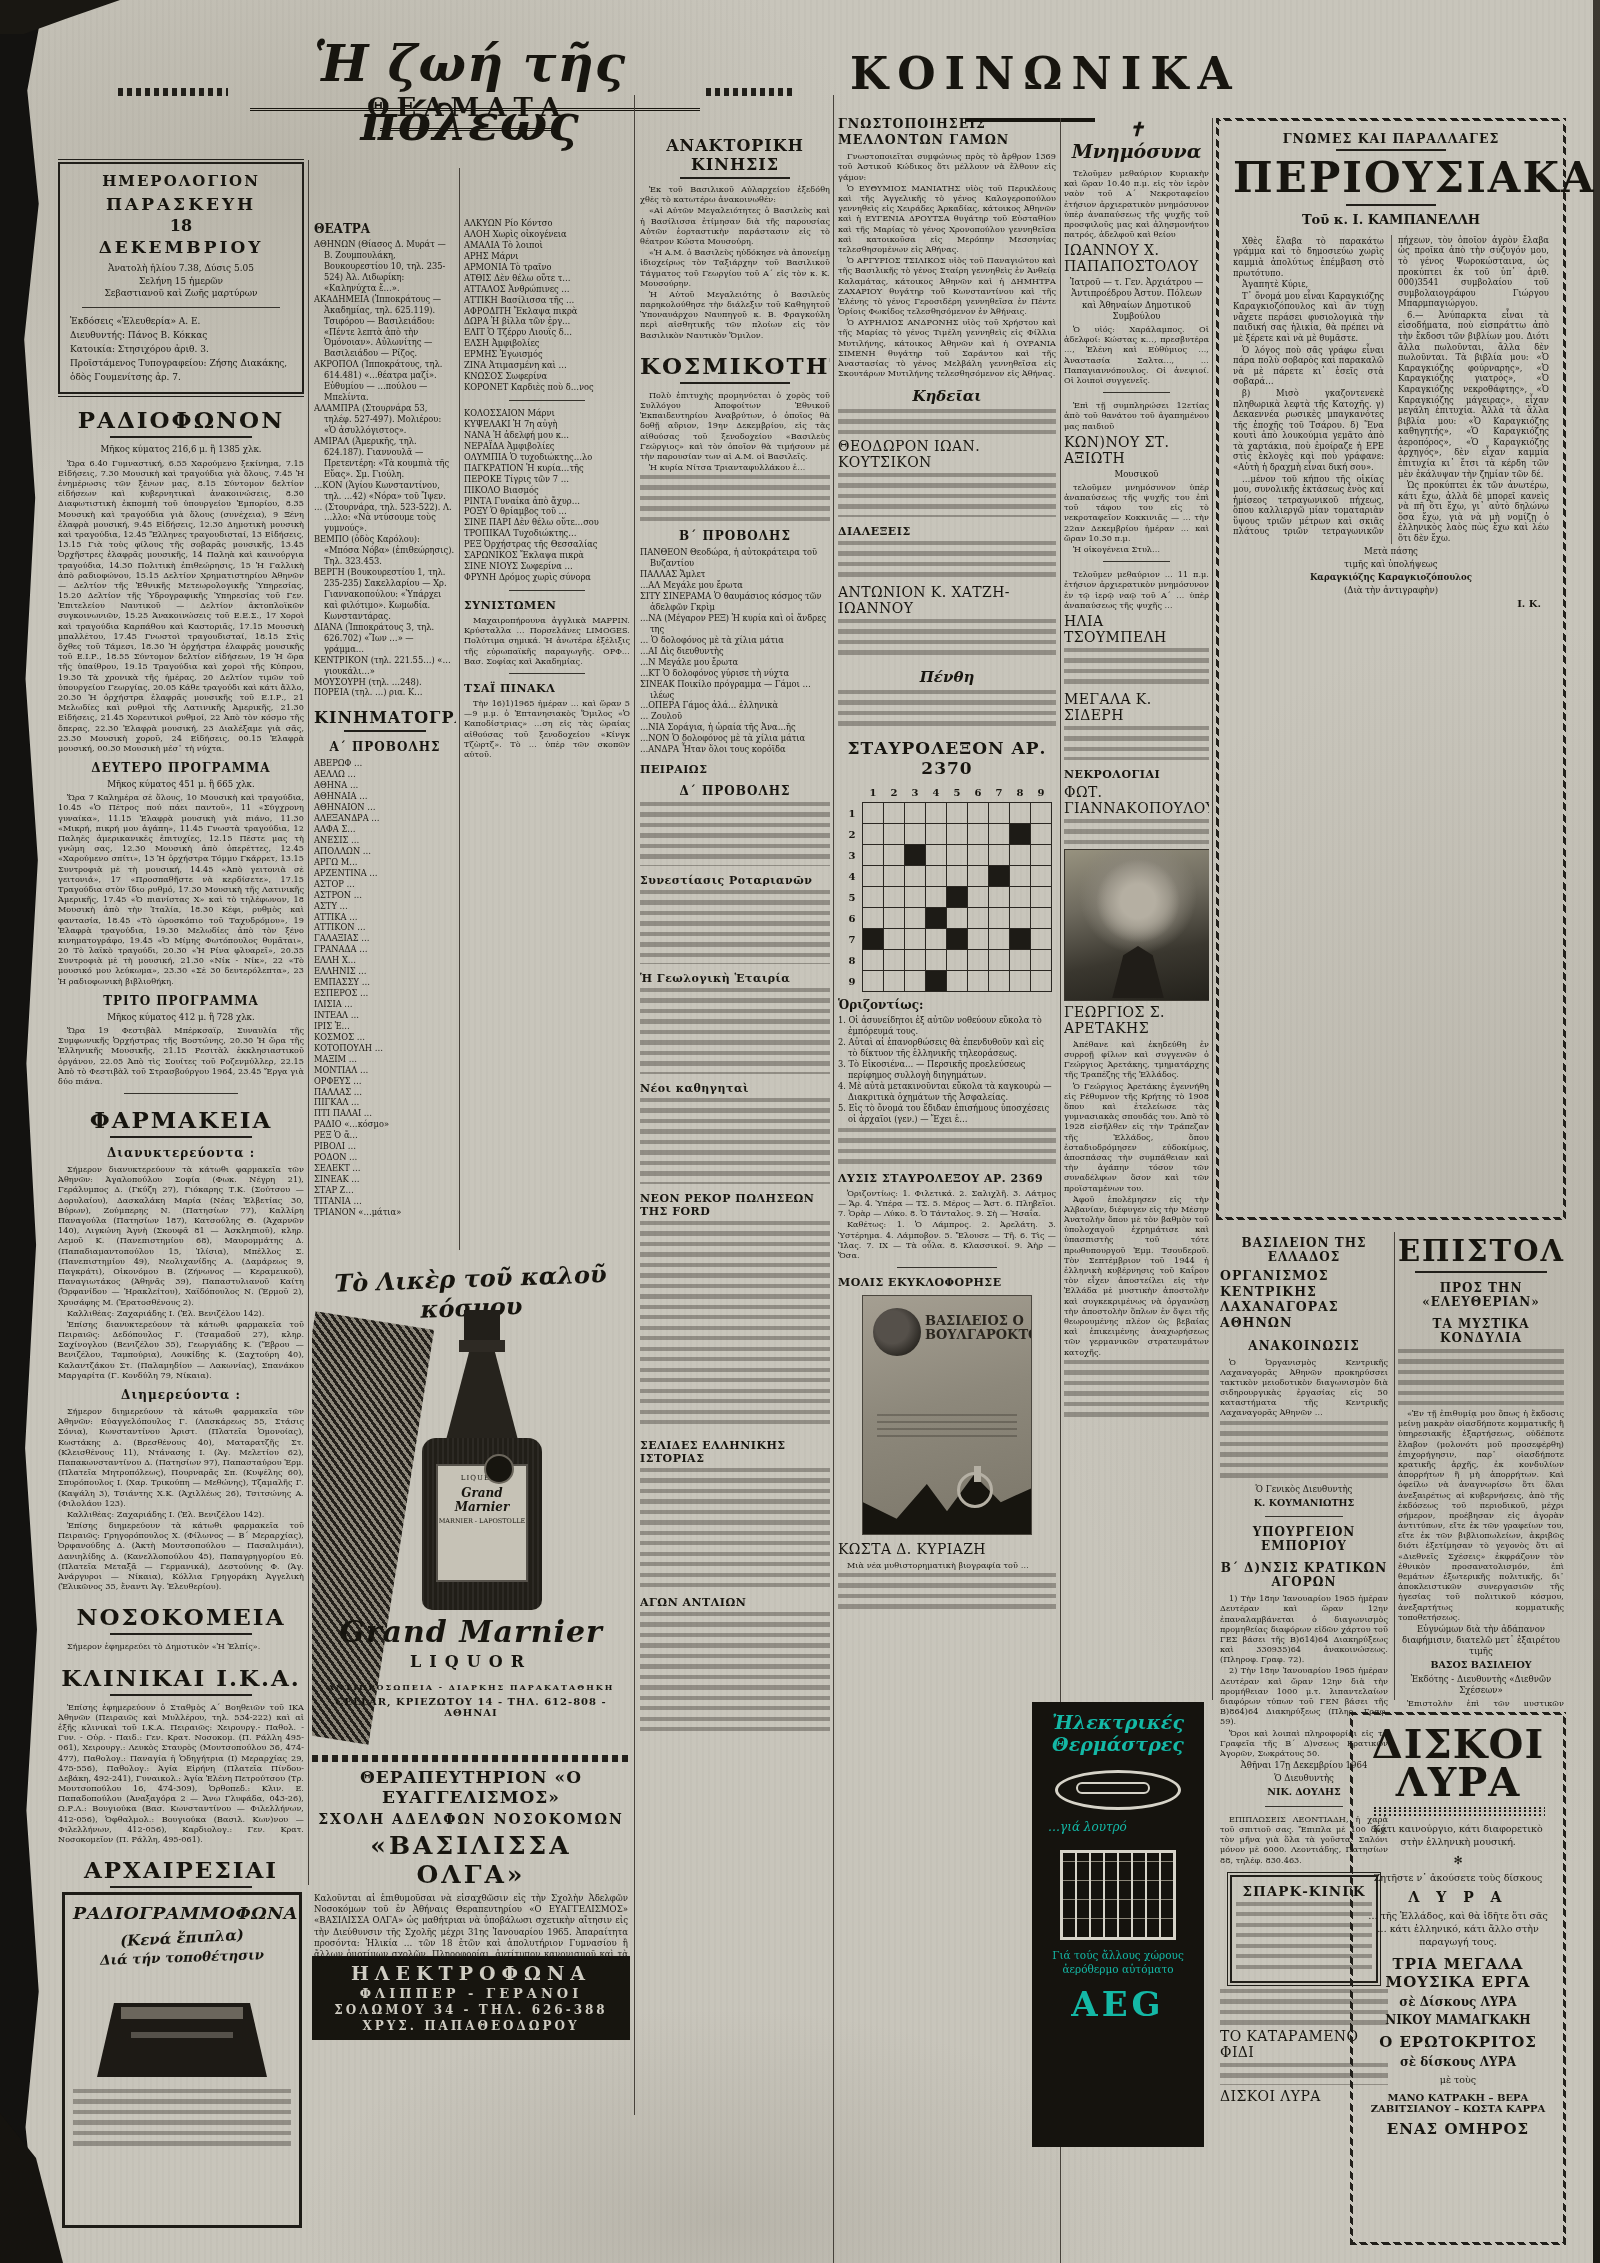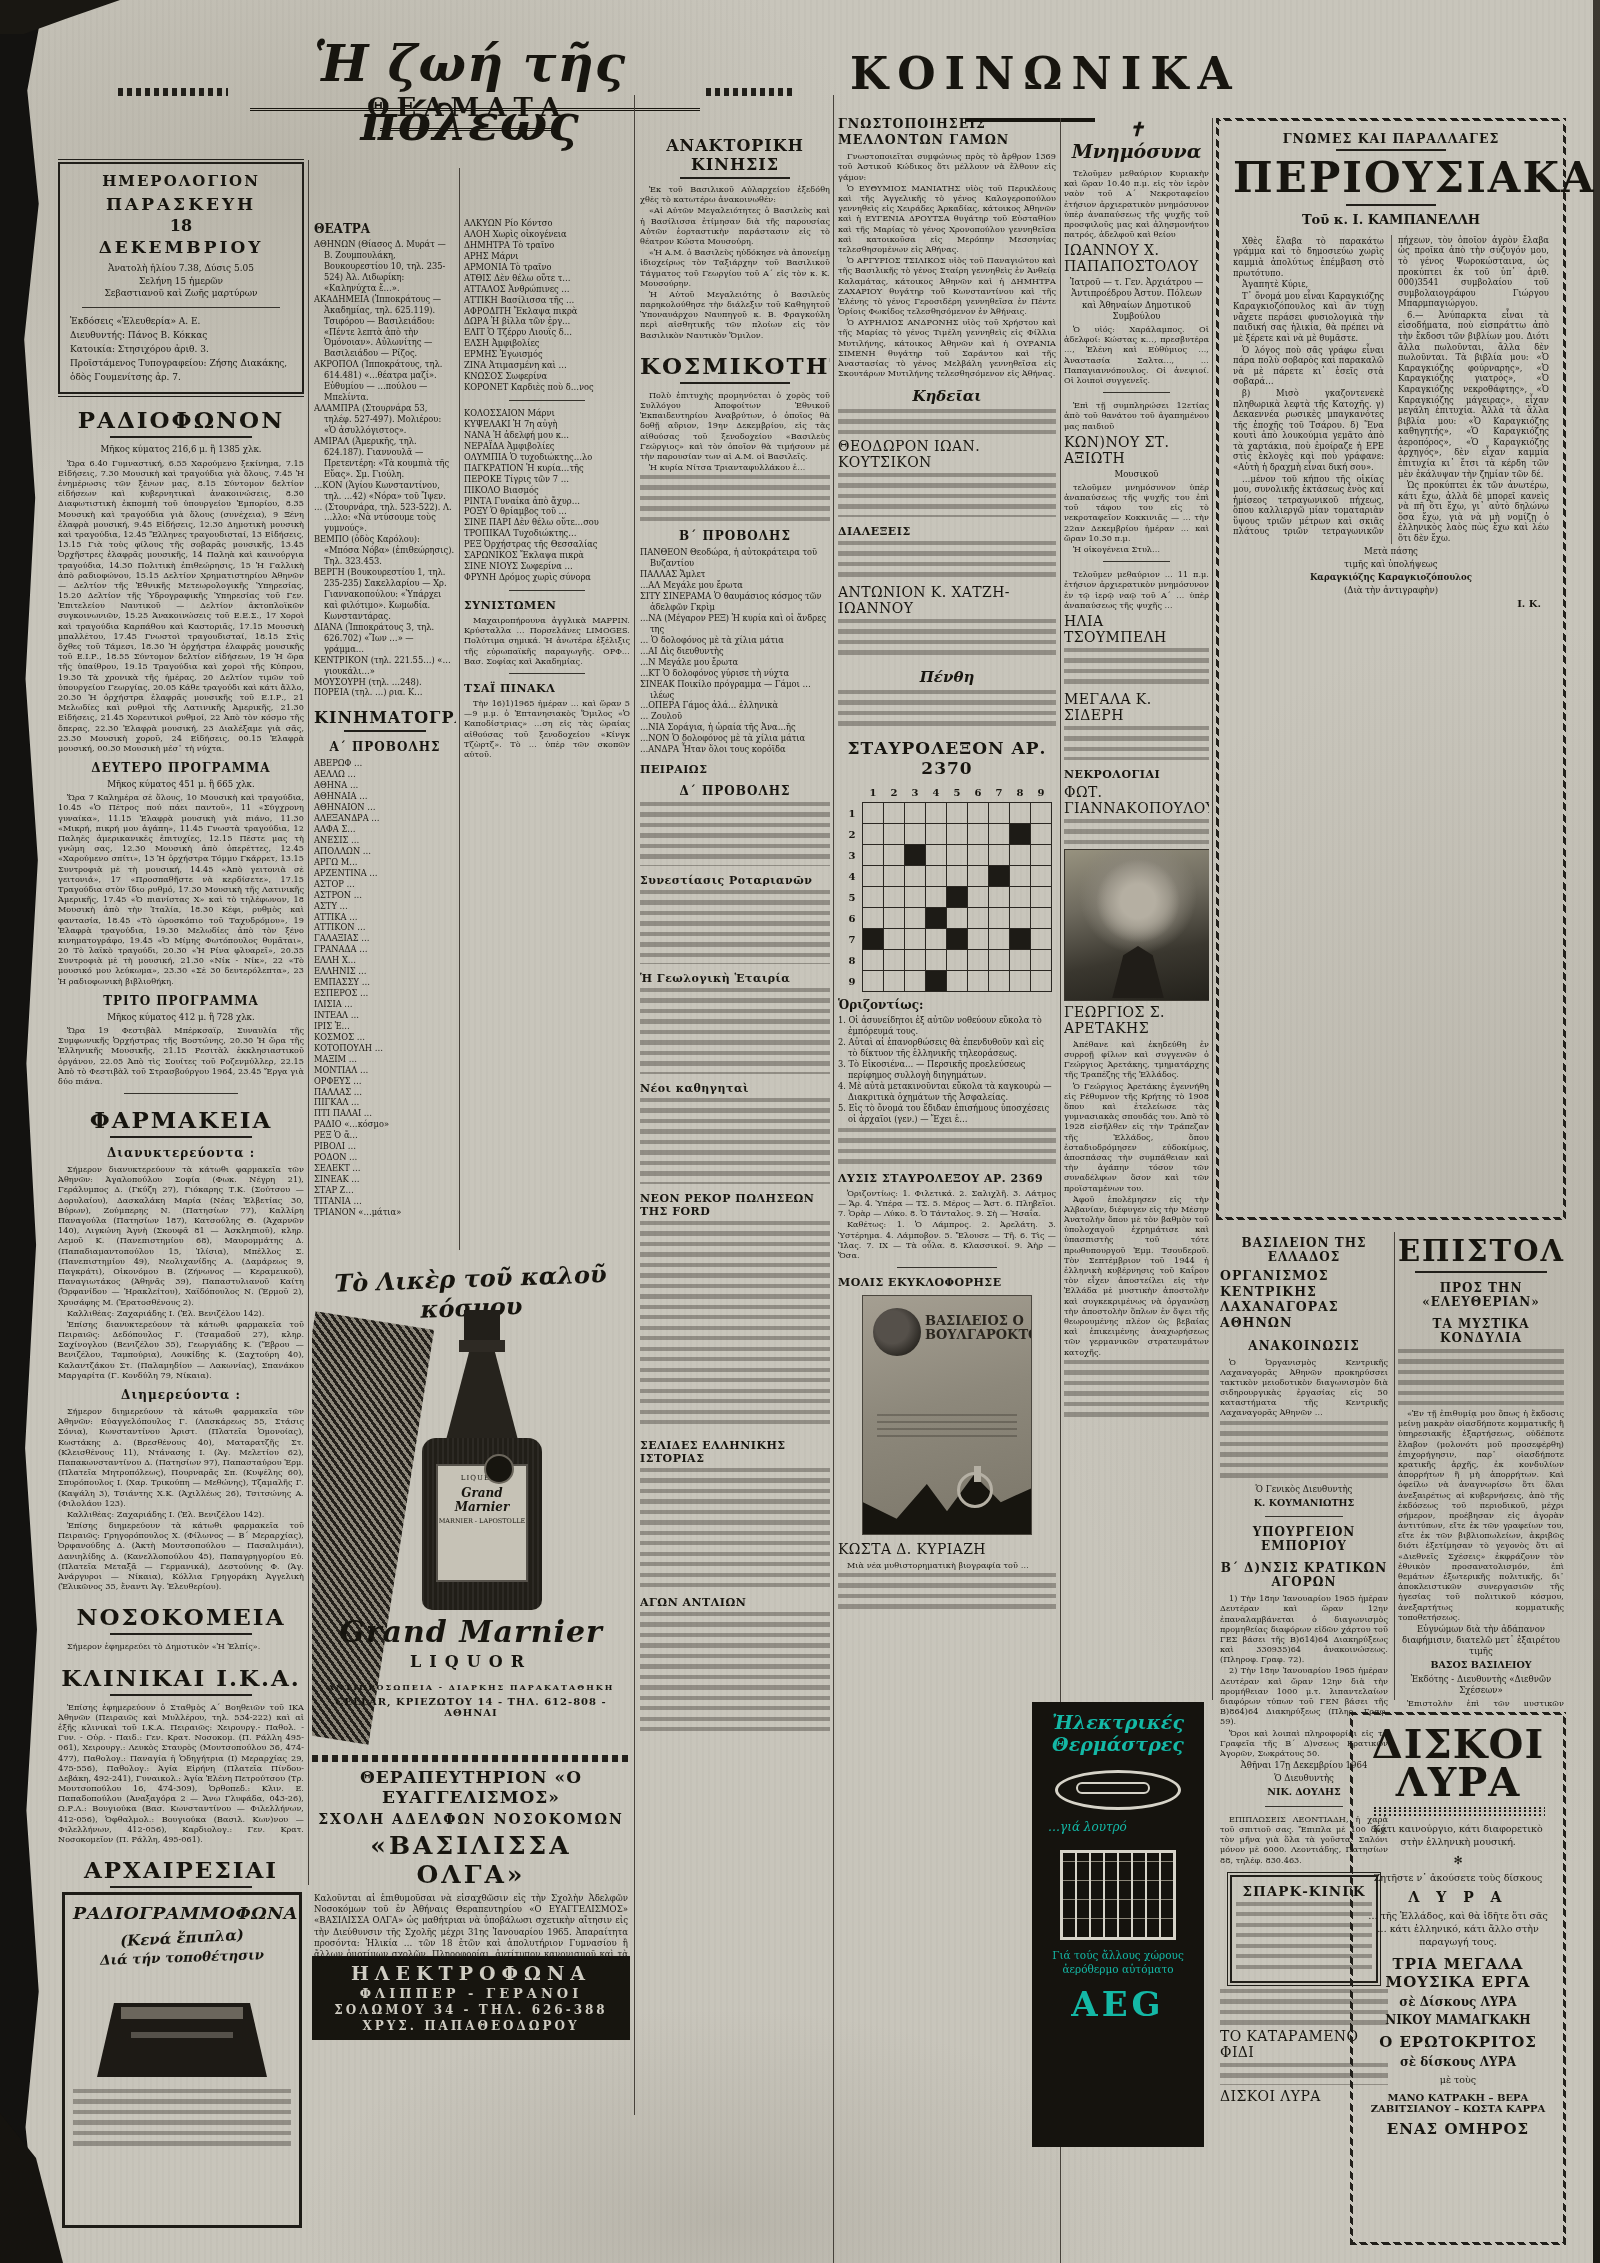--- a/index.html
+++ b/index.html
@@ -283,21 +283,21 @@
       <div class="ln">ΡΟΔΟΝ …</div>
       <div class="ln">ΣΕΛΕΚΤ …</div>
       <div class="ln">ΣΙΝΕΑΚ …</div>
       <div class="ln">ΣΤΑΡ Ζ…</div>
       <div class="ln">ΤΙΤΑΝΙΑ …</div>
       <div class="ln">ΤΡΙΑΝΟΝ «…μάτια»</div>
     </section>
   <section class="col" id="colC" style="left:464px;top:218px;width:166px;height:1036px;">
       <div class="ln">ΑΛΚΥΩΝ Ρίο Κόντσο</div>
       <div class="ln">ΑΛΟΗ Χωρὶς οἰκογένεια</div>
-      <div class="ln">ΔΗΜΗΤΡΑ Τὸ τραῖνο</div>
+      <div class="ln">ΑΜΑΛΙΑ Τὸ λοιποὶ</div>
       <div class="ln">ΑΡΗΣ Μάρνι</div>
       <div class="ln">ΑΡΜΟΝΙΑ Τὸ τραῖνο</div>
       <div class="ln">ΑΤΘΙΣ Δὲν θέλω οὔτε τ…</div>
       <div class="ln">ΑΤΤΑΛΟΣ Ἀνθρώπινες …</div>
       <div class="ln">ΑΤΤΙΚΗ Βασίλισσα τῆς …</div>
       <div class="ln">ΑΦΡΟΔΙΤΗ Ἔκλαψα πικρὰ</div>
       <div class="ln">ΔΩΡΑ Ἡ βίλλα τῶν ἐργ…</div>
       <div class="ln">ΕΛΙΤ Ὁ Τζέρρυ Λιουΐς δ…</div>
       <div class="ln">ΕΛΣΗ Ἀμφιβολίες</div>
       <div class="ln">ΕΡΜΗΣ Ἐγωισμός</div>

